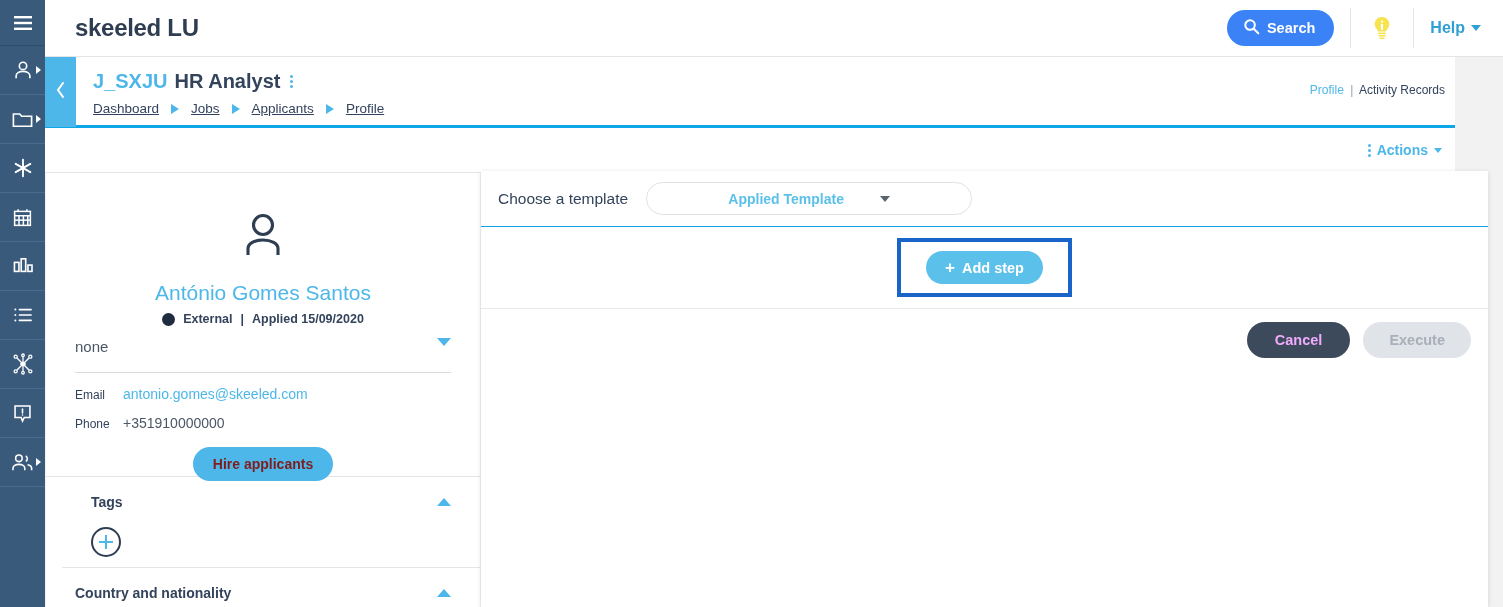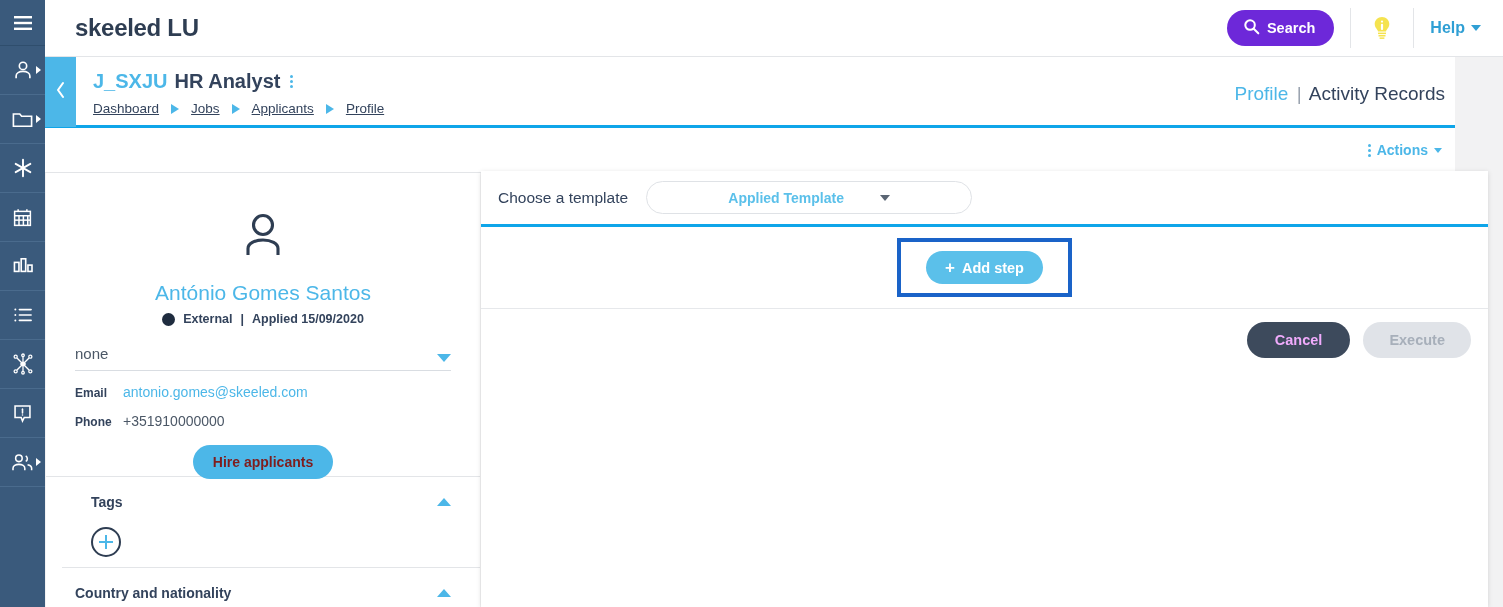--- a/index.html
+++ b/index.html
@@ -47,21 +47,21 @@
     margin-left: 30px;
     font-size: 24px; font-weight: bold;
     color: #2e3d52; letter-spacing: -0.3px;
   }
   #topbar-right {
     margin-left: auto; margin-right: 22px;
     display: flex; align-items: center; height: 100%;
   }
   #search-btn {
     display: flex; align-items: center; gap: 7px;
-    background: #6d28d9; color: #fff;
+    background: #3b82f6; color: #fff;
     border: none; border-radius: 20px;
     padding: 8px 19px 8px 16px;
     font-size: 14.5px; font-weight: bold;
     font-family: "Liberation Sans", sans-serif;
     cursor: pointer;
     text-align: center;
   }
   .divider-v { width: 1px; height: 40px; background: #e3e5e8; margin: 0 16px; }
   #bulb { width: 30px; height: 30px; }
   #help-btn {
@@ -109,21 +109,21 @@
   }
   .crumb { color: #33435c; text-decoration: underline; cursor: pointer; }
   .crumb-sep {
     width: 0; height: 0;
     border-left: 8px solid #4cb7e8;
     border-top: 5.5px solid transparent;
     border-bottom: 5.5px solid transparent;
   }
   #head-links {
     position: absolute; right: 10px; top: 26px;
-    font-size: 19px; color: #33435c; margin-left: 33px;
+    font-size: 12px; color: #33435c; margin-left: 33px;
   }
   #head-links .lnk { color: #4cb7e8; cursor: pointer; }
   #head-links .sep { color: #9aa3af; margin: 0 3px; }
 
   
   #actionsbar {
     position: absolute; left: 45px; top: 128px;
     width: 1410px; height: 45px;
     background: #ffffff;
     border-bottom: 1px solid #e3e5e8;
@@ -158,36 +158,36 @@
     margin-top: 20px; text-align: center;
     font-size: 21px; font-weight: normal; color: #4cb7e8;
   }
   #applicant-meta {
     margin-top: 7px;
     display: flex; align-items: center; justify-content: center; gap: 8px;
     font-size: 12.5px; font-weight: bold; color: #33435c;
   }
   #status-dot { width: 13px; height: 13px; border-radius: 50%; background: #1f2c3f; }
   #stage-select {
-    margin-top: 19px;
-    display: flex; align-items: flex-end;
+    margin-top: 12px;
+    display: flex; align-items: flex-start;
     border-bottom: 1px solid #d9dde2;
-    padding-bottom: 8px;
+    padding-bottom: 17px;
     cursor: pointer;
   }
   #stage-value { font-size: 15px; color: #4b5766; }
   #stage-caret {
     margin-left: auto;
     width: 0; height: 0;
     border-top: 8px solid #4cb7e8;
     border-left: 7px solid transparent;
     border-right: 7px solid transparent;
   }
   .field-row { margin-top: 13px; display: flex; align-items: baseline; gap: 8px; }
-  .field-label { font-size: 12px; font-weight: bold; color: #33435c; min-width: 40px; }
+  .field-label { font-size: 12px; font-weight: normal; color: #33435c; min-width: 40px; }
   .field-email { font-size: 14px; color: #4cb7e8; cursor: pointer; }
   .field-value { font-size: 14px; color: #4b5766; }
   #hire-row { margin-top: 16px; display: flex; justify-content: center; }
   #hire-btn {
     background: #4cb7e8; color: #7f1d1d;
     border: none; border-radius: 18px;
     padding: 9px 20px;
     font-size: 14px; font-weight: bold;
     font-family: "Liberation Sans", sans-serif;
     cursor: pointer;
@@ -236,21 +236,21 @@
     padding: 0 17px 0 17px;
   }
   #modal-title { font-size: 19px; font-weight: bold; color: #4cb7e8; }
   #modal-close {
     margin-left: auto;
     font-size: 19px; font-weight: bold; color: #4cb7e8;
     cursor: pointer; line-height: 1;
   }
   #modal-template-row {
     height: 56px;
-    border-bottom: 3px solid #0ea5e9;
+    border-bottom: 1px solid #0ea5e9;
     display: flex; align-items: center;
     padding-left: 17px;
     gap: 18px;
   }
   #template-label { font-size: 15.5px; color: #33435c; }
   #template-select {
     width: 326px; height: 33px;
     border: 1px solid #dfe2e6; border-radius: 17px;
     display: flex; align-items: center; justify-content: center;
     gap: 36px;

